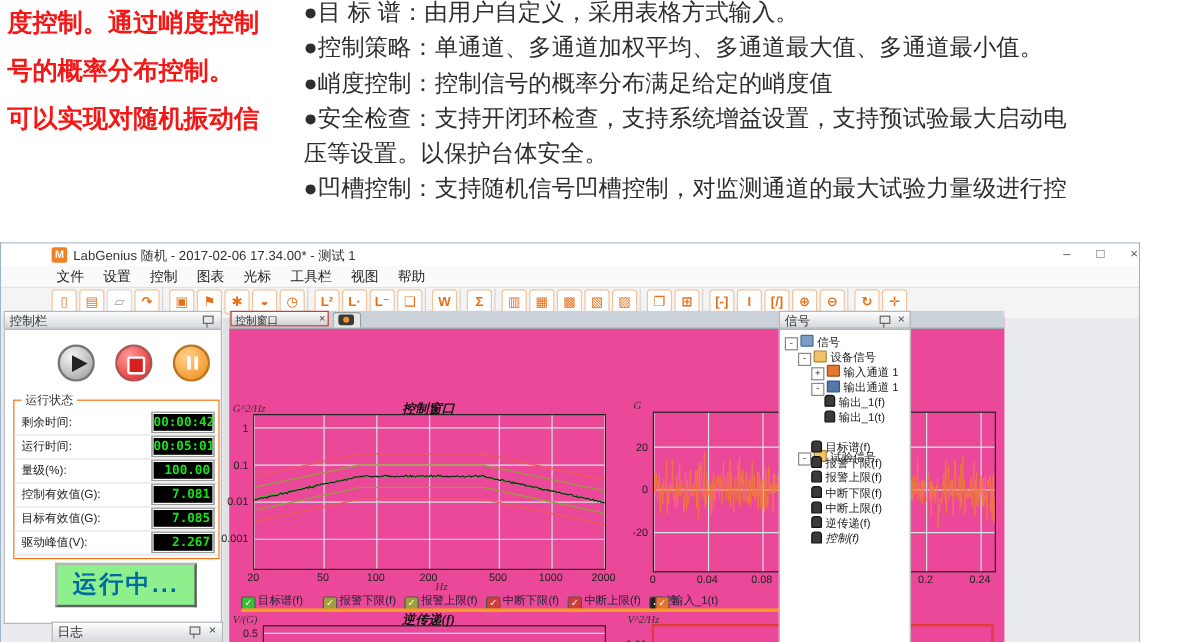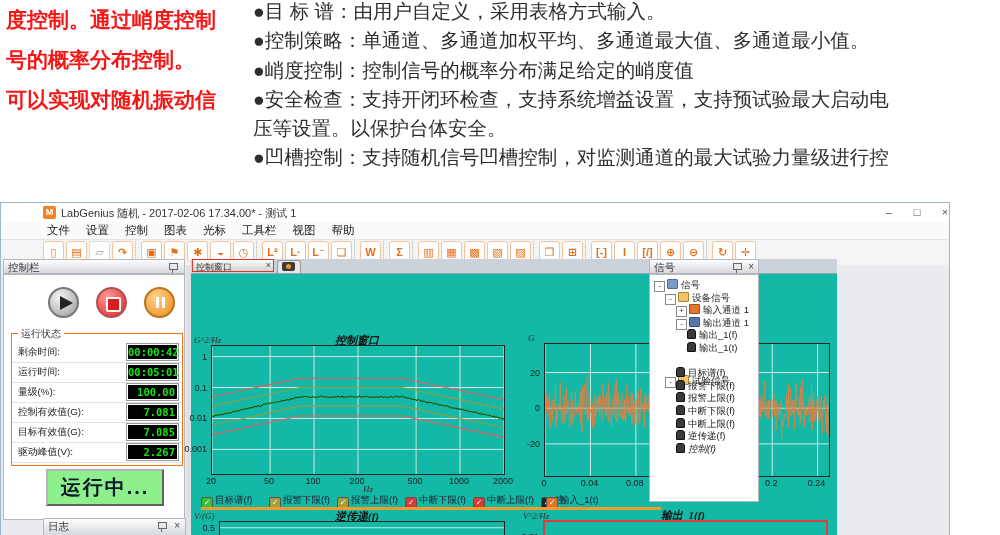--- a/index.html
+++ b/index.html
@@ -49,25 +49,25 @@
   #btn-pause:after{content:"";position:absolute;left:10px;top:8px;width:3px;height:11px;
        background:#fff;box-shadow:6px 0 0 #fff;}
   #run-group{left:7px;top:58px;width:170px;height:131px;border:1px solid #f97316;}
   #group-label{position:absolute;left:6px;top:-7px;background:#fff;padding:0 3px;font-size:10px;color:#333;}
   .srow{position:absolute;left:0;width:170px;height:20px;border-bottom:1px solid #e3e3e3;}
   .srow .lbl{position:absolute;left:6px;top:4px;font-size:9.8px;color:#222;}
   .srow .val{position:absolute;right:4px;top:2px;width:47px;height:14px;background:#000;
        color:#17e417;font-family:"DejaVu Sans Mono",monospace;font-weight:bold;font-size:10.5px;
        text-align:right;line-height:14px;padding-right:2px;border:1px solid #fff;outline:1px solid #9a9a9a;box-sizing:content-box;}
   #running{left:42px;top:194px;width:114px;height:33px;background:#8df08d;border:2px outset #b5b5b5;
-       color:#0f172a;font-size:20px;font-weight:bold;text-align:center;line-height:33px;letter-spacing:2px;}
+       color:#0369a1;font-size:20px;font-weight:bold;text-align:center;line-height:33px;letter-spacing:2px;}
   #log-hdr{left:42px;top:253px;width:143px;height:18px;}
   #splitter{left:185px;top:0;width:5px;height:271px;background:#dfe1e4;}
   
-  #chart-region{left:190px;top:0;width:646px;height:271px;background:#14b8a6;}
+  #chart-region{left:190px;top:0;width:646px;height:271px;background:#ec4899;}
   #tabstrip{position:absolute;left:0;top:-6px;width:646px;height:14px;background:#ccd2da;border-bottom:1px solid #9aa2ac;}
   #tab1{position:absolute;left:1px;top:0;width:82px;height:13px;border:1px solid #d23a2e;
         background:linear-gradient(#fbfbfb,#d2d2d2);font-size:9px;color:#333;
         padding:1px 3px;box-sizing:border-box;}
   #tab1 .xbtn{right:2px;top:0px;font-size:9px;}
   #tab2{position:absolute;left:86px;top:1px;width:22px;height:12px;background:#e6e6e6;
         border:1px solid #9a9a9a;border-bottom:none;border-radius:3px 3px 0 0;}
   #tab2-icon{position:absolute;left:4px;top:1px;width:13px;height:9px;background:#3a3a3a;border-radius:2px;}
   #tab2-icon:after{content:"";position:absolute;left:4px;top:2px;width:5px;height:5px;
         background:#f59122;border-radius:50%;}
@@ -79,21 +79,21 @@
   .tick.x{transform:translateX(-50%);}
   .tick.y{text-align:right;width:38px;}
   .legend-item{position:absolute;height:12px;font-size:9.5px;color:#223;white-space:nowrap;}
   .lcheck{display:inline-block;width:10px;height:10px;border:1px solid #555;border-radius:2px;
         color:#fff;font-size:8px;line-height:10px;text-align:center;vertical-align:-2px;margin-right:2px;font-weight:bold;}
   #legend-bar{left:10px;top:242px;width:460px;height:3px;background:#f49b2a;}
   
   #sig-hdr{left:648px;top:-6px;width:110px;height:15px;}
   #sig-hdr .xbtn{right:4px;top:1px;}
   #sig-hdr .pin{right:16px;}
-  #sig-body{left:648px;top:9px;width:110px;height:228px;background:#fff;border:1px solid #b3b8bd;box-sizing:border-box;}
+  #sig-body{left:648px;top:9px;width:110px;height:262px;background:#fff;border:1px solid #b3b8bd;box-sizing:border-box;}
   .trow{position:absolute;left:0;height:12px;font-size:9.5px;color:#222;white-space:nowrap;}
   .texp{display:inline-block;width:9px;height:9px;border:1px solid #888;background:#fff;
         font-size:8px;line-height:7px;text-align:center;color:#333;vertical-align:0px;margin-right:2px;}
   .ticon{display:inline-block;width:9px;height:8px;margin-right:3px;vertical-align:-1px;border-radius:1px;}
   .ticon.root{background:#7a9cc6;border:1px solid #4a6c96;}
   .ticon.folder{background:#f0c36a;border:1px solid #a8842f;}
   .ticon.chin{background:#e07830;border:1px solid #9a4f1a;}
   .ticon.chout{background:#5577aa;border:1px solid #33557f;}
   .ticon.sig{background:#3a3a3a;border:1px solid #111;width:7px;height:8px;border-radius:3px 3px 1px 1px;}
   svg{position:absolute;overflow:visible;}

